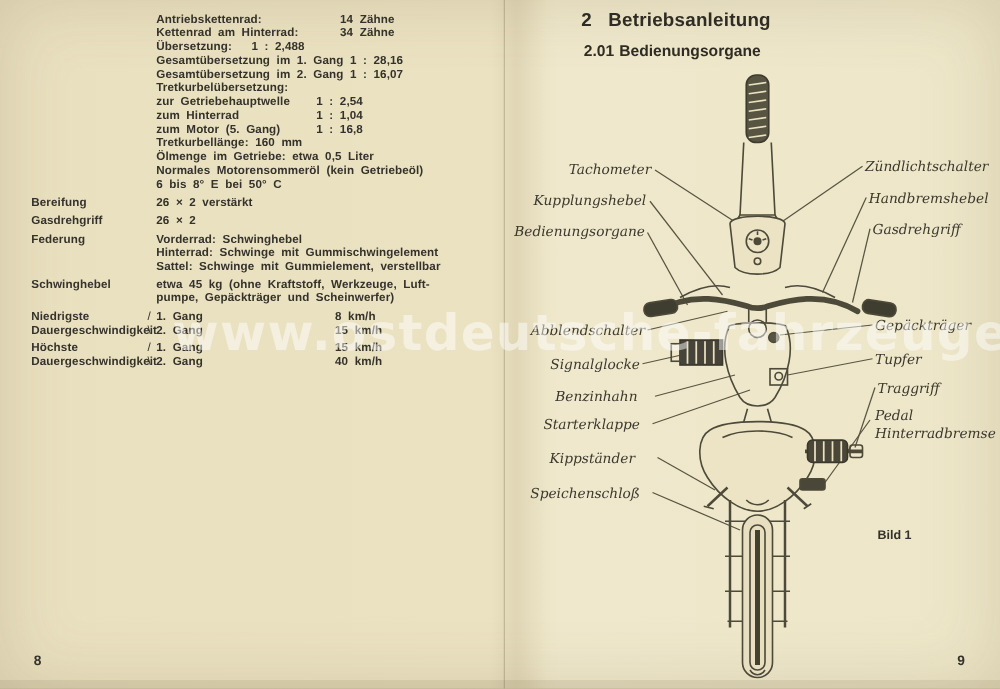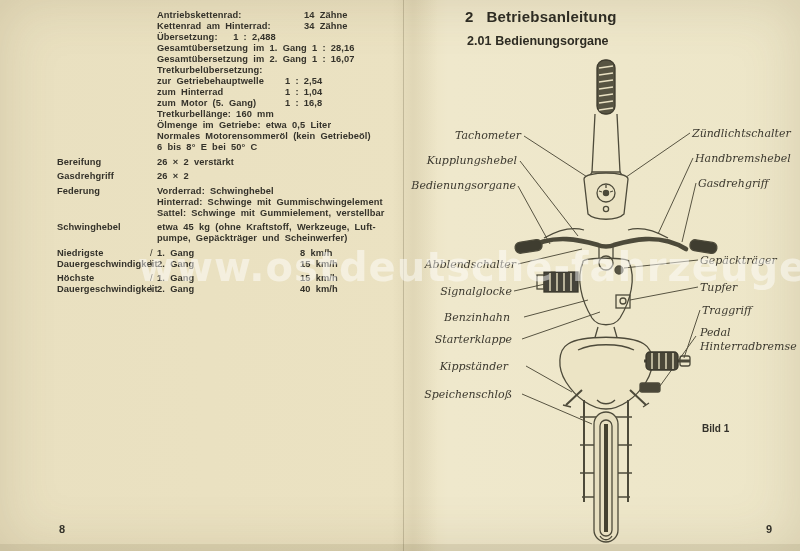--- a/index.html
+++ b/index.html
@@ -9,21 +9,21 @@
     box-shadow:inset 0 0 55px rgba(110,90,50,.18);
     font-family:"Liberation Sans",sans-serif;color:#35332a;
   }
   
   .gutter-shade{position:absolute;left:392px;top:0;width:46px;height:551px;
     background:linear-gradient(90deg,rgba(0,0,0,0) 0%,rgba(80,65,30,.07) 45%,rgba(0,0,0,0) 100%);}
   .crease{position:absolute;left:403px;top:0;width:1px;height:551px;background:rgba(70,60,30,.22);}
   .bottom-edge{position:absolute;left:0;top:544px;width:800px;height:7px;background:rgba(90,75,40,.10);}
 
   
-  .left-page{position:absolute;left:0;top:0;width:432px;height:551px;margin-left:32px;}
+  .left-page{position:absolute;left:0;top:0;width:432px;height:551px;}
   .spec{position:absolute;left:25px;top:10px;width:380px;}
   .row{position:relative;padding-left:100px;min-height:11px;
        font-weight:700;font-size:9.3px;line-height:11px;
        letter-spacing:.1px;word-spacing:2.5px;color:#34322a;}
   .row.gap{margin-top:3.5px;}
   .rlabel{position:absolute;left:0;top:0;width:106px;white-space:nowrap;}
   .rmain{white-space:pre;}
   .rbrace{position:absolute;left:93px;top:0;font-weight:400;}
   .rtab{position:absolute;top:0;white-space:nowrap;}
   .stop-a{left:247px;}

